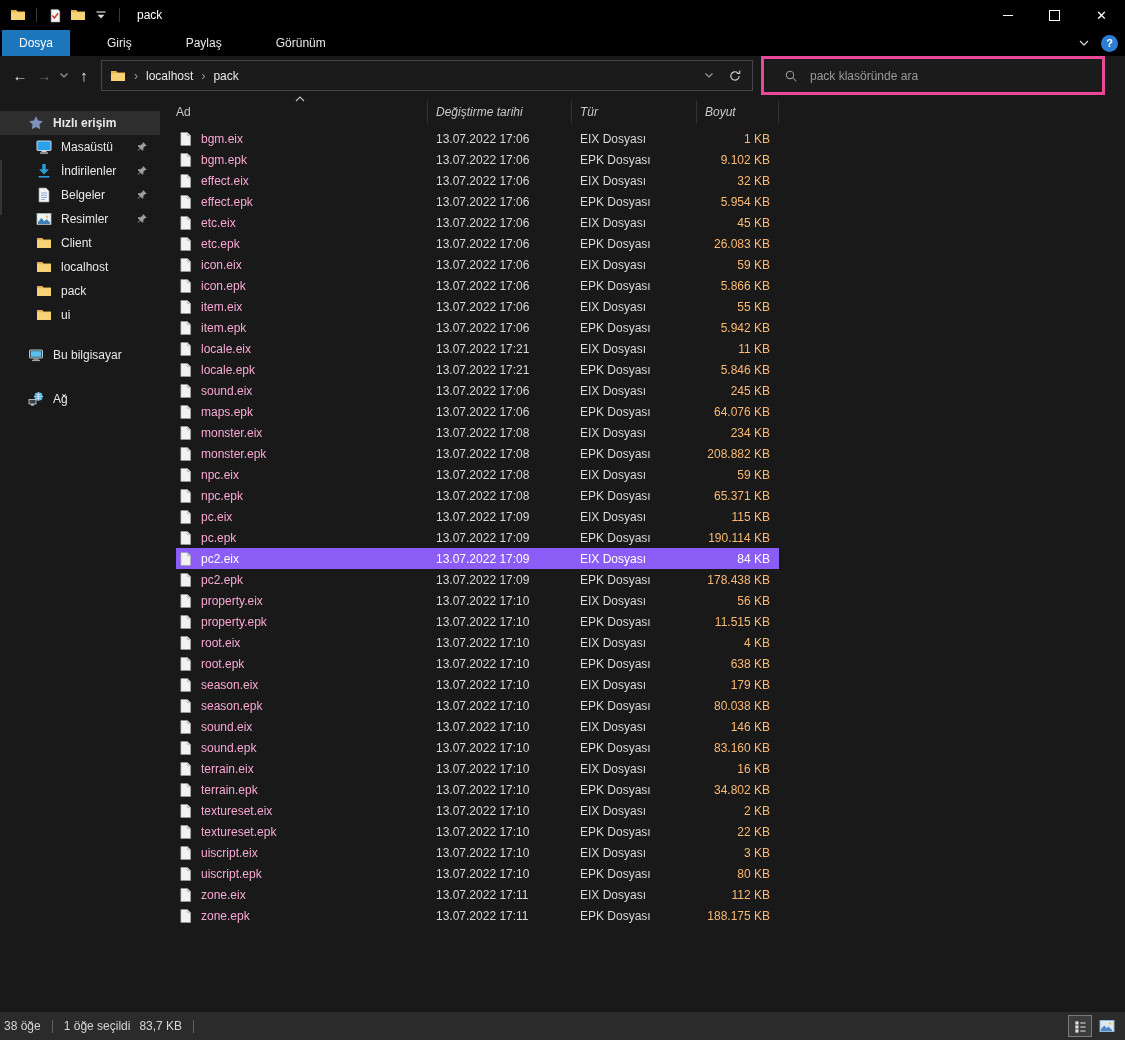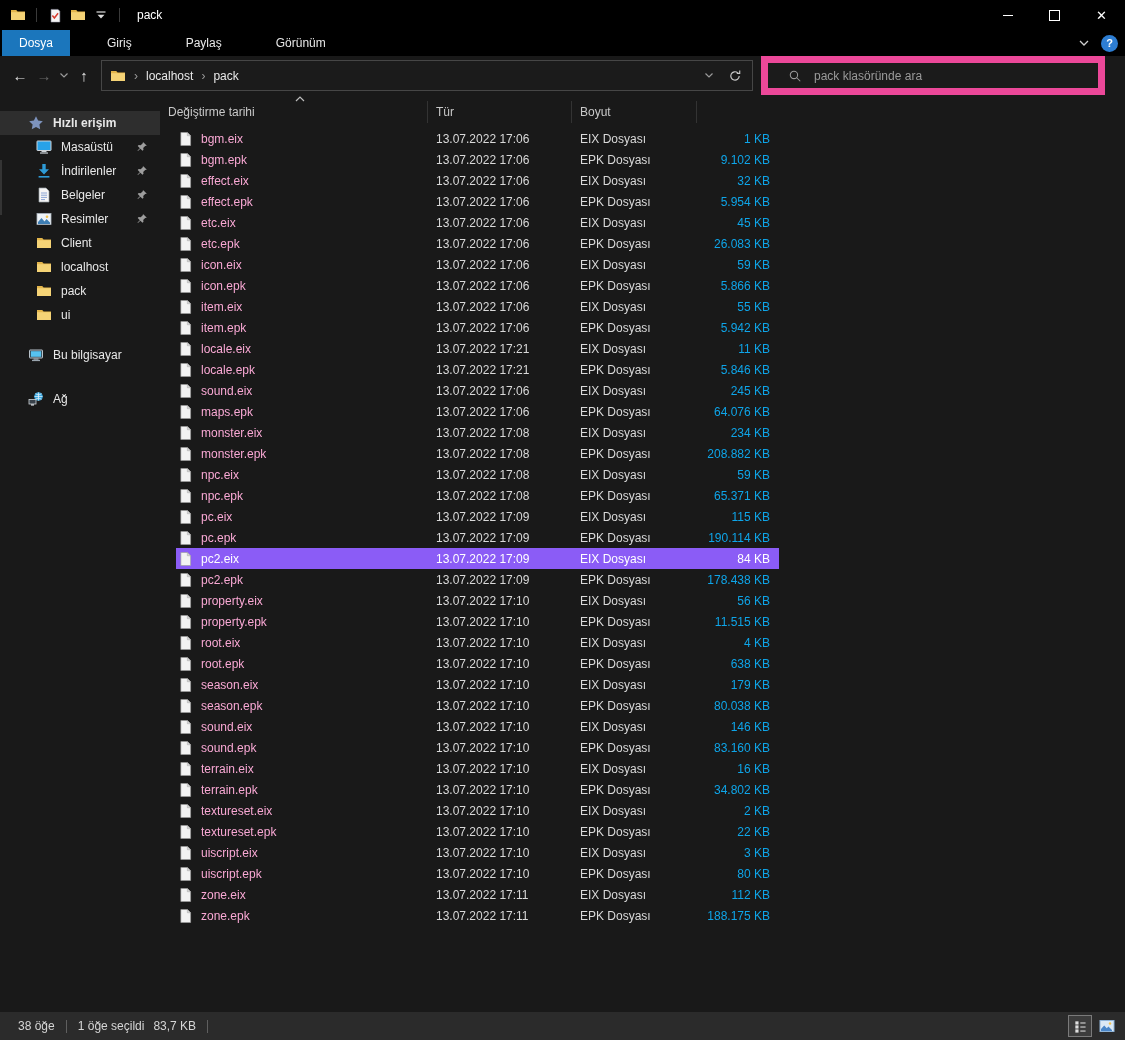--- a/index.html
+++ b/index.html
@@ -29,53 +29,53 @@
   
   .navbar{position:absolute;top:56px;left:0;right:0;height:39px;display:flex;align-items:center;}
   .nav-btn{width:24px;height:30px;display:flex;align-items:center;justify-content:center;font-size:15px;color:#e0e0e0;}
   .nav-btn.disabled{color:#686868;}
   .nav-chev{width:16px;}
   .addressbar{height:31px;width:652px;margin-left:5px;border:1px solid #464646;background:#1b1b1b;box-sizing:border-box;display:flex;align-items:center;}
   .addressbar .icon{width:16px;height:16px;margin-left:8px;}
   .crumb-sep{color:#9a9a9a;padding:0 8px;font-size:12px;}
   .crumb{color:#e8e8e8;}
   .addr-right{margin-left:auto;display:flex;align-items:center;gap:14px;padding-right:10px;}
-  .searchbox{height:39px;flex:0 0 344px;margin-left:8px;border:7px solid #ec4899;background:#1b1b1b;box-sizing:border-box;display:flex;align-items:center;padding-left:20px;gap:10px;}
+  .searchbox{height:39px;flex:0 0 344px;margin-left:8px;border:3px solid #ec4899;background:#1b1b1b;box-sizing:border-box;display:flex;align-items:center;padding-left:20px;gap:10px;}
   .searchbox input{background:transparent;border:none;outline:none;color:#cfcfcf;font-family:inherit;font-size:12px;width:250px;}
   .searchbox input::placeholder{color:#9a9a9a;}
   
   .main{position:absolute;top:95px;left:0;right:0;bottom:28px;display:flex;}
   .sidebar{width:160px;flex:none;padding-top:16px;box-sizing:border-box;position:relative;}
   .side-scroll{position:absolute;left:0;top:65px;width:2px;height:55px;background:#4a4a4a;opacity:.55;}
   .side-item{height:24px;display:flex;align-items:center;color:#e8e8e8;position:relative;}
   .side-item.root{padding-left:28px;}
   .side-item.child{padding-left:36px;}
   .side-item.selected{background:#2e2e2e;font-weight:bold;}
   .side-item .icon{width:16px;height:16px;margin-right:9px;flex:none;}
   .pin{position:absolute;right:12px;width:12px;height:12px;}
   
   .file-area{flex:1;position:relative;}
   .cols-header{height:33px;display:grid;grid-template-columns:268px 144px 125px 82px 1fr;align-items:center;color:#c9c9c9;position:relative;}
   .hcell{border-right:1px solid #333;height:22px;display:flex;align-items:center;box-sizing:border-box;}
   .hcell.c0{padding-left:16px;}
-  .hcell.c1,.hcell.c2,.hcell.c3{padding-left:8px;}
+  .hcell.c1,.hcell.c2,.hcell.c3{padding-left:8px;font-style:italic;}
   .hcell.cE{border-right:none;}
   .sort-caret{position:absolute;left:134px;top:0;width:12px;height:8px;}
   .rows{position:absolute;top:33px;left:0;right:0;}
   .file-row{margin-left:16px;width:603px;height:21px;display:grid;grid-template-columns:252px 144px 125px 82px;align-items:center;color:#e2e2e2;}
   .file-row.selected{background:#8b5cf6;color:#fff;}
   .file-row.selected .cell{color:#fff;}
   .cell{overflow:hidden;white-space:nowrap;}
   .cell.name{display:flex;align-items:center;gap:9px;padding-left:3px;color:#f9a8d4;}
   .cell.name .ficon{width:13px;height:16px;flex:none;}
   .cell.date,.cell.type{padding-left:8px;color:#d9d9d9;}
-  .cell.size{text-align:right;padding-right:9px;color:#0ea5e9;}
+  .cell.size{text-align:right;padding-right:9px;color:#fdba74;}
   
   .statusbar{position:absolute;bottom:0;left:0;right:0;height:28px;background:#2b2b2b;display:flex;align-items:center;color:#d6d6d6;}
-  .status-left{display:flex;align-items:flex-end;padding-left:18px;}
+  .status-left{display:flex;align-items:flex-end;padding-left:4px;}
   .st-sep{width:1px;height:13px;background:#5f5f5f;margin:0 11px;}
   .sel-size{margin-left:9px;}
   .view-btns{margin-left:auto;display:flex;gap:3px;margin-right:6px;}
   .view-btn{width:24px;height:22px;display:flex;align-items:center;justify-content:center;box-sizing:border-box;}
   .view-btn.active{background:#3c3c3c;border:1px solid #7a7a7a;}
 </style>
 </head>
 <body>
 
 <div class="titlebar">
@@ -314,20 +314,21 @@
       </div>
     </div>
 
   <div class="file-area">
     <div class="cols-header" id="cols-header">
       <span class="sort-caret">
         <svg width="12" height="8" viewBox="0 0 12 8">
             <polyline points="2,6 6,2 10,6" fill="none" stroke="#bdbdbd" stroke-width="1.2"></polyline>
           </svg>
       </span>
+    <div class="hcell c0">Ad</div>
         <div class="hcell c1">Değiştirme tarihi</div>
         <div class="hcell c2">Tür</div>
         <div class="hcell c3">Boyut</div>
         <div class="hcell cE"></div>
       </div>
     <div class="rows" id="rows">
   <div class="file-row">
     <div class="cell name">
             <span class="ficon">
               <svg width="13" height="16" viewBox="0 0 14 16">

